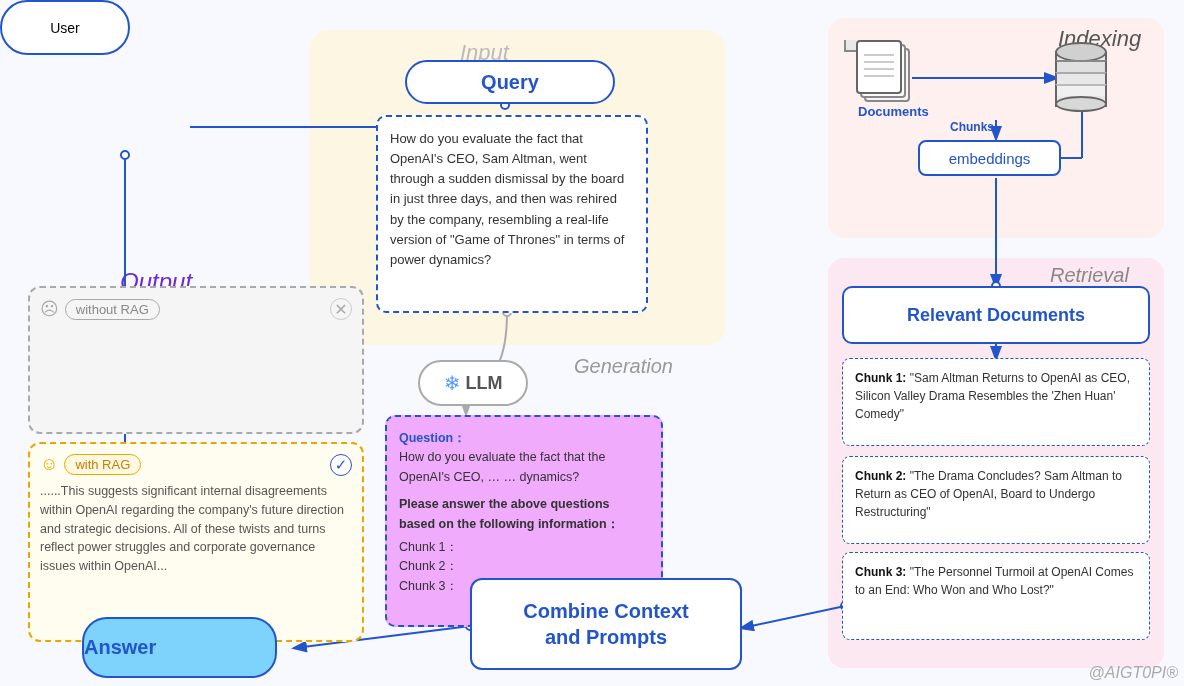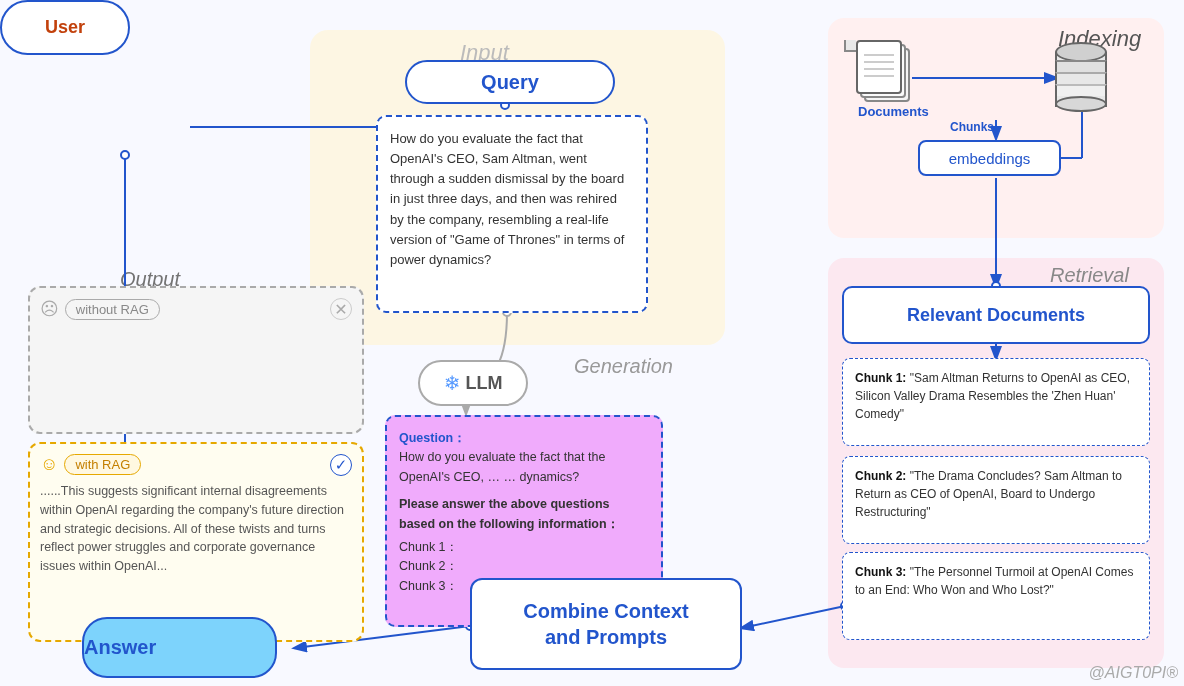--- a/index.html
+++ b/index.html
@@ -22,21 +22,21 @@
     
     .user-box {
       left: 60px; top: 100px;
       width: 130px; height: 55px;
       border: 2.5px solid #2255cc;
       border-radius: 28px;
       background: #fff;
       display: flex; align-items: center; justify-content: center;
     }
     .user-box span {
-      font-size: 18px; font-weight: 700; color: #c2410c;
+      font-size: 14px; font-weight: 400; color: #000000;
     }
 
     
     .arrows-svg {
       position: absolute;
       left: 0; top: 0;
       width: 1184px; height: 686px;
       pointer-events: none;
     }
 
@@ -52,21 +52,21 @@
 
 <div class="diagram">
 
   <div style="position:absolute;left:310px;top:30px;width:415px;height:315px;background:#fdf6e3;border-radius:18px;"></div>
 
   <div style="position:absolute;left:828px;top:18px;width:336px;height:220px;background:#fff0f0;border-radius:16px;"></div>
 
   <div style="position:absolute;left:828px;top:258px;width:336px;height:410px;background:#fce8f0;border-radius:16px;"></div>
 
   <div style="position:absolute;left:460px;top:40px;font-size:22px;color:#bbb;font-style:italic;">Input</div>
-  <div style="position:absolute;left:120px;top:268px;font-size:20px;color:#737373;font-style:italic;">Output</div>
+  <div style="position:absolute;left:120px;top:268px;font-size:24px;color:#6d28d9;font-style:italic;">Output</div>
   <div style="position:absolute;left:1058px;top:26px;font-size:22px;color:#555;font-style:italic;">Indexing</div>
   <div style="position:absolute;left:1050px;top:264px;font-size:20px;color:#888;font-style:italic;">Retrieval</div>
   <div style="position:absolute;left:574px;top:355px;font-size:20px;color:#999;font-style:italic;">Generation</div>
 
   <svg class="arrows-svg" xmlns="http://www.w3.org/2000/svg">
     <defs>
       <marker id="arrow-blue" markerWidth="8" markerHeight="8" refX="6" refY="3" orient="auto">
         <path d="M0,0 L0,6 L8,3 z" fill="#2255cc"></path>
       </marker>
       <marker id="arrow-gray" markerWidth="8" markerHeight="8" refX="6" refY="3" orient="auto">

